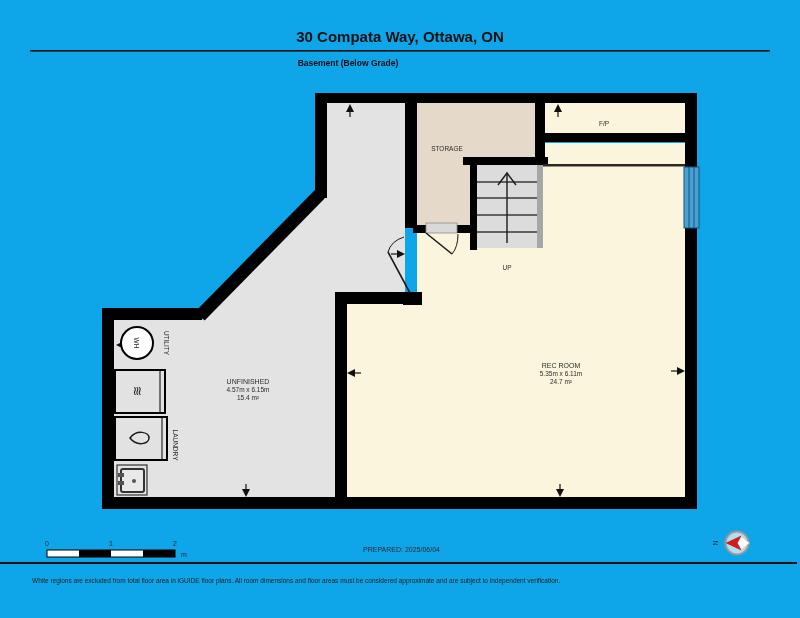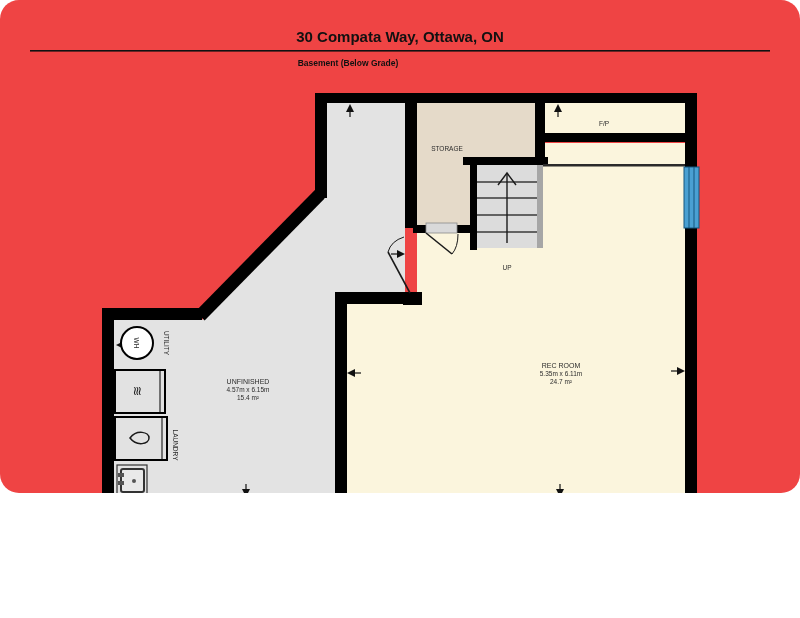--- a/index.html
+++ b/index.html
@@ -1,17 +1,17 @@
 <!DOCTYPE html>
 <html><head>
 <meta charset="utf-8">
 <style>
   html,body{margin:0;padding:0;background:#fff;}
-  .page{position:relative;width:800px;height:493px;background:#ef4444;overflow:hidden;
-        font-family:"Liberation Sans", sans-serif;border-radius:19px;}
+  .page{position:relative;width:800px;height:618px;background:#0ea5e9;overflow:hidden;
+        font-family:"Liberation Sans", sans-serif;}
   svg text{font-family:"Liberation Sans", sans-serif;fill:#222;}
   .title{font-size:15px;font-weight:bold;fill:#111;}
   .subtitle{font-size:8.5px;font-weight:bold;fill:#111;}
   .roomname{font-size:7px;fill:#2b2b2b;}
   .roomdim{font-size:6.5px;fill:#2b2b2b;}
   .tiny{font-size:6.5px;fill:#2b2b2b;}
   .scalenum{font-size:7px;fill:#2b2b2b;}
   .prepared{font-size:7px;fill:#2b2b2b;}
   .footer{font-size:6.5px;fill:#222;}
 </style>

